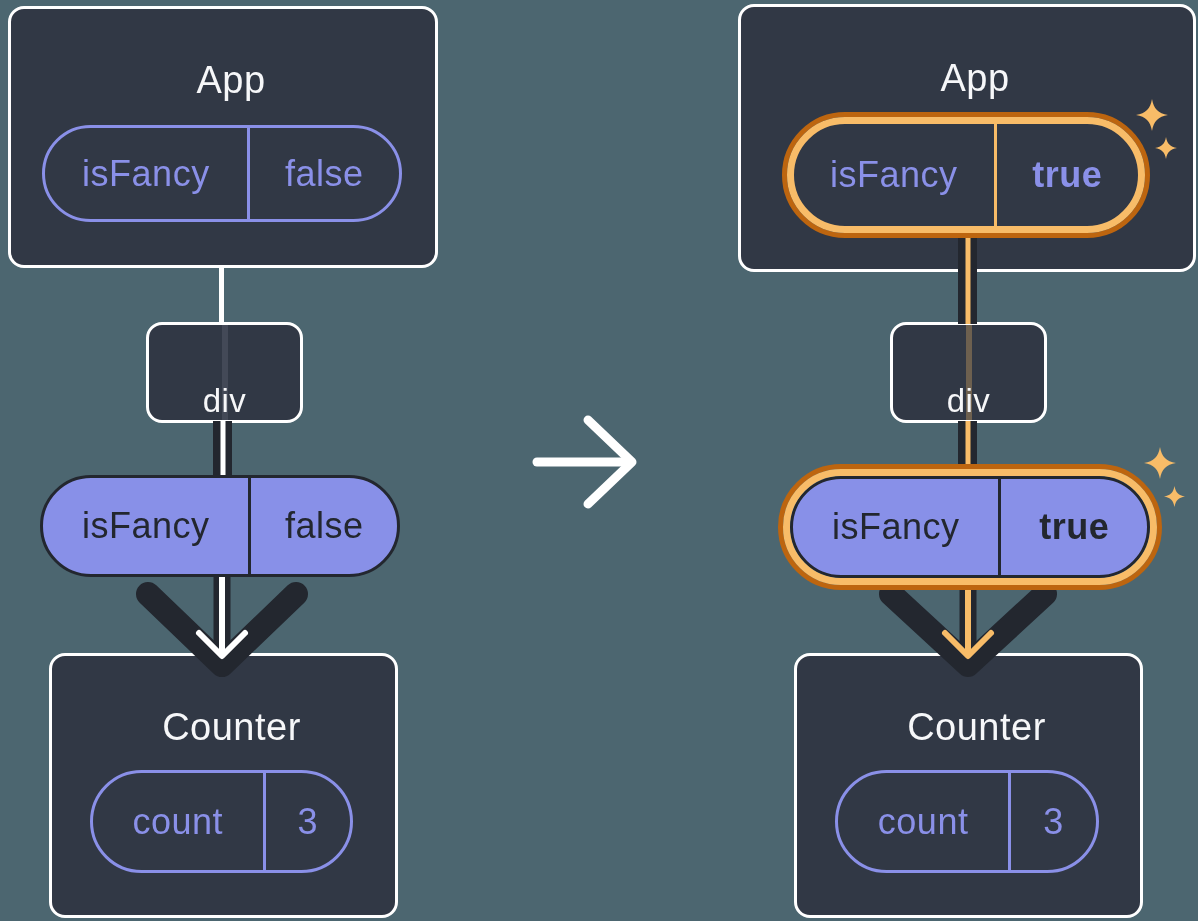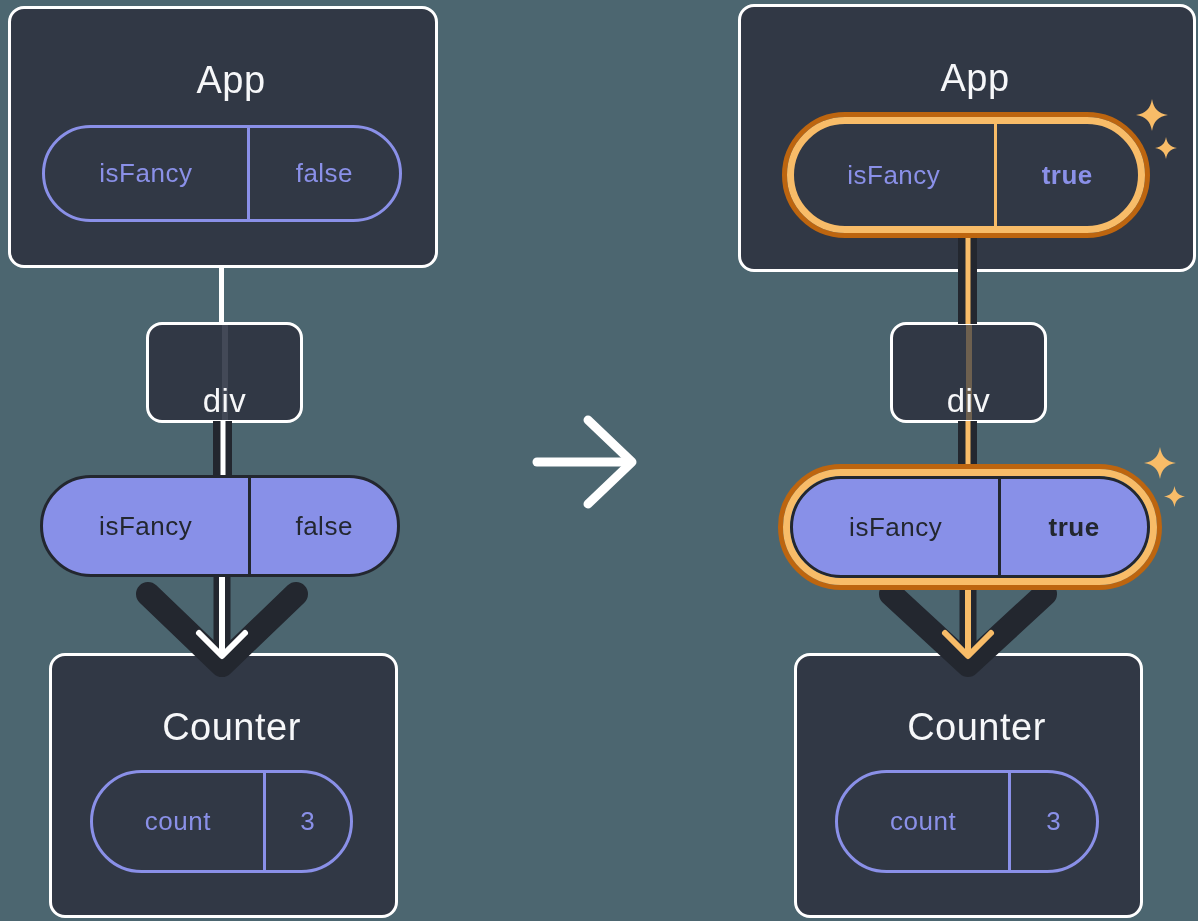--- a/index.html
+++ b/index.html
@@ -18,21 +18,21 @@
   .divbox{display:flex;align-items:flex-end;justify-content:center;}
   .divlabel{position:relative;z-index:2;color:#F6F7F9;font-size:33px;letter-spacing:.5px;}
   .thru{position:absolute;left:50%;top:0;bottom:0;transform:translateX(-50%);width:6px;z-index:1;}
   .thru.grey{background:rgba(195,200,225,0.12);}
   .thru.amber{background:rgba(248,188,104,0.30);}
 
   .pill{
     position:absolute;display:flex;border-radius:999px;box-sizing:border-box;
     overflow:hidden;z-index:3;letter-spacing:.5px;
   }
-  .cell{display:flex;align-items:center;justify-content:center;font-size:26px;height:100%;box-sizing:border-box;}
+  .cell{display:flex;align-items:center;justify-content:center;font-size:36px;height:100%;box-sizing:border-box;}
   .outline{border:3px solid #8A90E8;color:#8A90E8;background:transparent;}
   .outline .cell + .cell{border-left:3px solid #8A90E8;}
   .filledp{background:#8890E8;border:3px solid #23272F;color:#23272F;}
   .filledp .cell + .cell{border-left:3px solid #23272F;}
   .bold{font-weight:700;}
 
   .ring{position:absolute;border:5px solid #BD650F;border-radius:999px;box-sizing:border-box;z-index:3;}
   .ring-inner{width:100%;height:100%;border:7px solid #F8BC68;border-radius:999px;box-sizing:border-box;overflow:hidden;}
   .pill-inner{display:flex;width:100%;height:100%;border-radius:999px;overflow:hidden;box-sizing:border-box;letter-spacing:.5px;}
   .hl-state{color:#8A90E8;background:transparent;}

